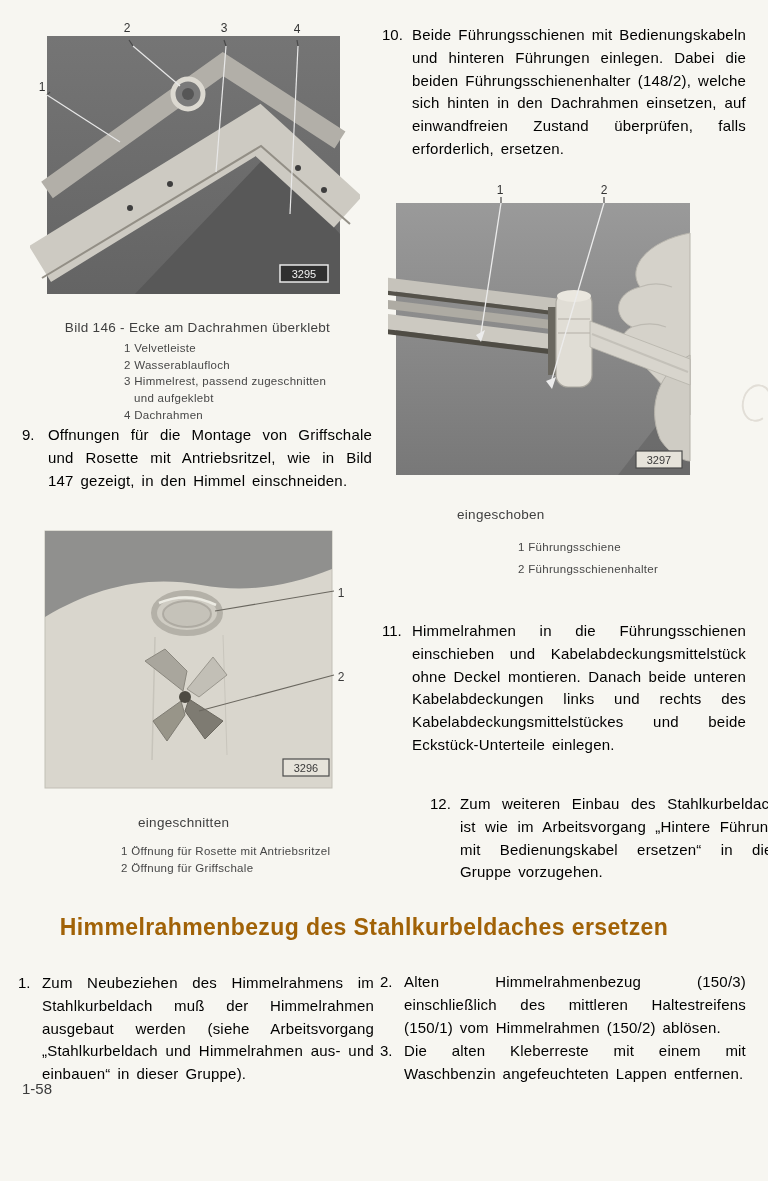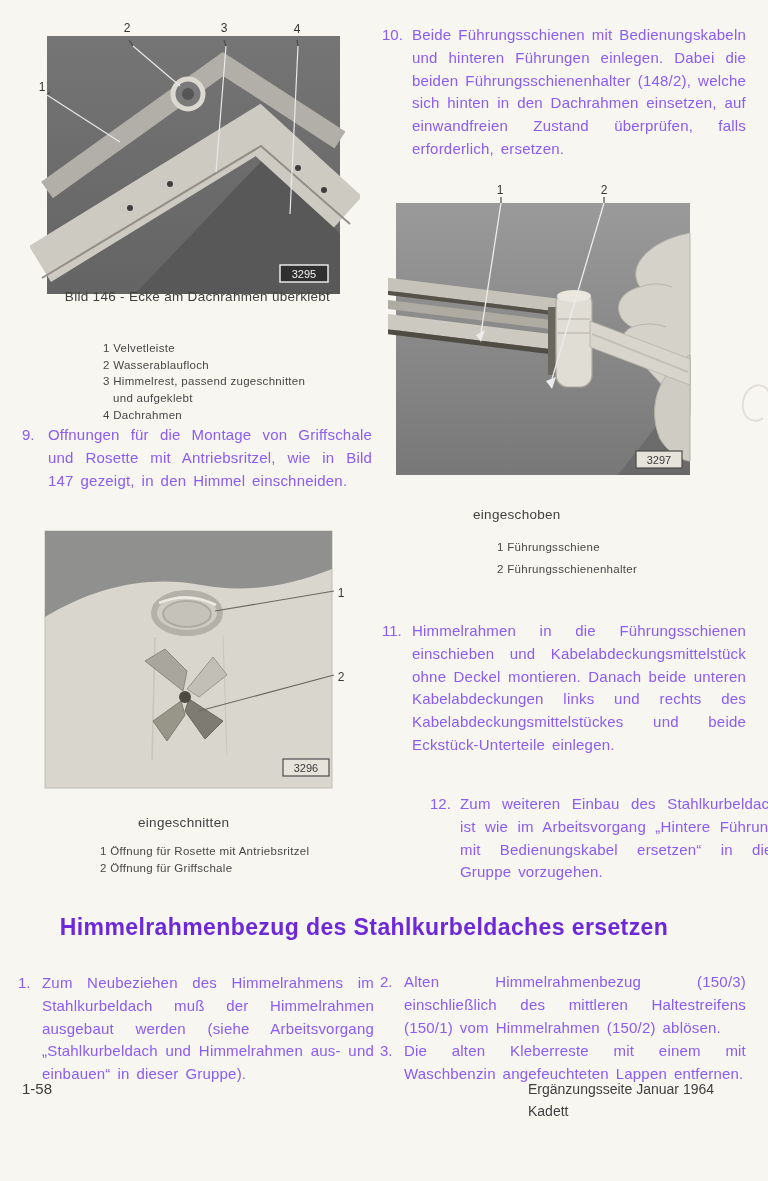--- a/index.html
+++ b/index.html
@@ -2,30 +2,30 @@
 <html><head>
 <meta charset="utf-8">
 <style>
   html,body{margin:0;padding:0;}
   .page{
     position:relative; width:768px; height:1181px;
     background:#f7f6f1;
     font-family:"Liberation Sans", sans-serif;
     color:#3c3c3c; overflow:hidden;
   }
-  .para{position:absolute; display:flex; font-size:15px; line-height:1.52; color:#8b5cf6;}
+  .para{position:absolute; display:flex; font-size:15px; line-height:1.52; color:#000000;}
   .para .num{flex:none; width:30px; font-weight:400;}
   .para .ptext{flex:1; text-align:justify; text-align-last:left; word-spacing:0.17em; letter-spacing:0.2px;}
   .caption{position:absolute; font-size:13.5px; color:#3f3f3f; letter-spacing:0.3px;}
-  .legend{position:absolute; font-size:11.5px; color:#474747; letter-spacing:0.3px; line-height:1.45;}
+  .legend{position:absolute; font-size:11.5px; color:#474747; letter-spacing:0.3px; line-height:1.45;margin-left:21px;}
   .legend .cont{padding-left:10px;}
   .legend-gap{line-height:1.95;}
   .heading{
     position:absolute; left:0; top:914; width:728px; text-align:center;
-    font-size:23px; font-weight:700; color:#6d28d9; letter-spacing:0.4px;
+    font-size:23px; font-weight:700; color:#a16207; letter-spacing:0.4px;
   }
   .footer-num{position:absolute; font-size:15px; color:#3c3c3c;}
   .footer-right{position:absolute; font-size:14px; color:#3f3f3f; line-height:1.6;}
   .figure{position:absolute;}
   .cmark{
     position:absolute; left:742px; top:384px; width:26px; height:34px;
     border:2px solid #ddd9d1; border-radius:50%; border-right-color:transparent;
     opacity:.8; transform:rotate(14deg);
   }
   svg text{font-family:"Liberation Sans", sans-serif;}
@@ -73,21 +73,21 @@
       <text x="97" y="10" font-size="12" fill="#333" text-anchor="middle">2</text>
       <text x="194" y="10" font-size="12" fill="#333" text-anchor="middle">3</text>
       <text x="267" y="11" font-size="12" fill="#333" text-anchor="middle">4</text>
       <text x="12" y="69" font-size="12" fill="#333" text-anchor="middle">1</text>
 
       <rect x="250" y="243" width="48" height="17" fill="#2f2f2f" stroke="#e8e8e8" stroke-width="1.5"></rect>
       <text x="274" y="256" font-size="11" fill="#f0f0f0" text-anchor="middle">3295</text>
     </svg>
   </div>
 
-  <div class="caption" style="left:25px; top:289px; width:345px; text-align:center;">Bild 146 - Ecke am Dachrahmen überklebt</div>
+  <div class="caption" style="left:25px; top:320px; width:345px; text-align:center;">Bild 146 - Ecke am Dachrahmen überklebt</div>
   <div class="legend" style="left:103px; top:340px;">
     <div>1 Velvetleiste</div>
     <div>2 Wasserablaufloch</div>
     <div>3 Himmelrest, passend zugeschnitten</div>
     <div class="cont">und aufgeklebt</div>
     <div>4 Dachrahmen</div>
   </div>
 
   <div class="para" style="left:22px; top:424px; width:350px;">
     <span class="num" style="width:26px;">9.</span>
@@ -179,21 +179,21 @@
       <polygon points="158,198 168,194 164,206" fill="#ececec"></polygon>
 
       <text x="112" y="11" font-size="12" fill="#333" text-anchor="middle">1</text>
       <text x="216" y="11" font-size="12" fill="#333" text-anchor="middle">2</text>
 
       <rect x="248" y="268" width="46" height="17" fill="#e6e3da" stroke="#4c4c4c" stroke-width="1.2"></rect>
       <text x="271" y="281" font-size="11" fill="#3a3a3a" text-anchor="middle">3297</text>
     </svg>
   </div>
 
-  <div class="caption" style="left:457px; top:507px;margin-left:16px;">eingeschoben</div>
+  <div class="caption" style="left:457px; top:507px;">eingeschoben</div>
   <div class="legend legend-gap" style="left:497px; top:536px;">
     <div>1 Führungsschiene</div>
     <div>2 Führungsschienenhalter</div>
   </div>
 
   <div class="para" style="left:382px; top:620px; width:364px;">
     <span class="num">11.</span>
     <span class="ptext">Himmelrahmen in die Führungsschienen einschieben und Kabelabdeckungsmittelstück ohne Deckel montieren. Danach beide unteren Kabelabdeckungen links und rechts des Kabelabdeckungsmittelstückes und beide Eckstück-Unterteile einlegen.</span>
   </div>
   <div class="para" style="left:382px; top:793px; width:364px;margin-left:48px;">
@@ -210,20 +210,16 @@
   <div class="para" style="left:380px; top:971px; width:366px;">
     <span class="num" style="width:24px;">2.</span>
     <span class="ptext">Alten Himmelrahmenbezug (150/3) einschließlich des mittleren Haltestreifens (150/1) vom Himmelrahmen (150/2) ablösen.</span>
   </div>
   <div class="para" style="left:380px; top:1040px; width:366px;">
     <span class="num" style="width:24px;">3.</span>
     <span class="ptext">Die alten Kleberreste mit einem mit Waschbenzin angefeuchteten Lappen entfernen.</span>
   </div>
 
   <div class="footer-num" style="left:22px; top:1080px;text-align:center;">1-58</div>
-  <div class="footer-right" style="left:528px; top:1078px;">
-    <div>Ergänzungsseite Januar 1964</div>
-    <div>Kadett</div>
-  </div>
 
   <div class="cmark"></div>
 
 </div>
 
 </body></html>

